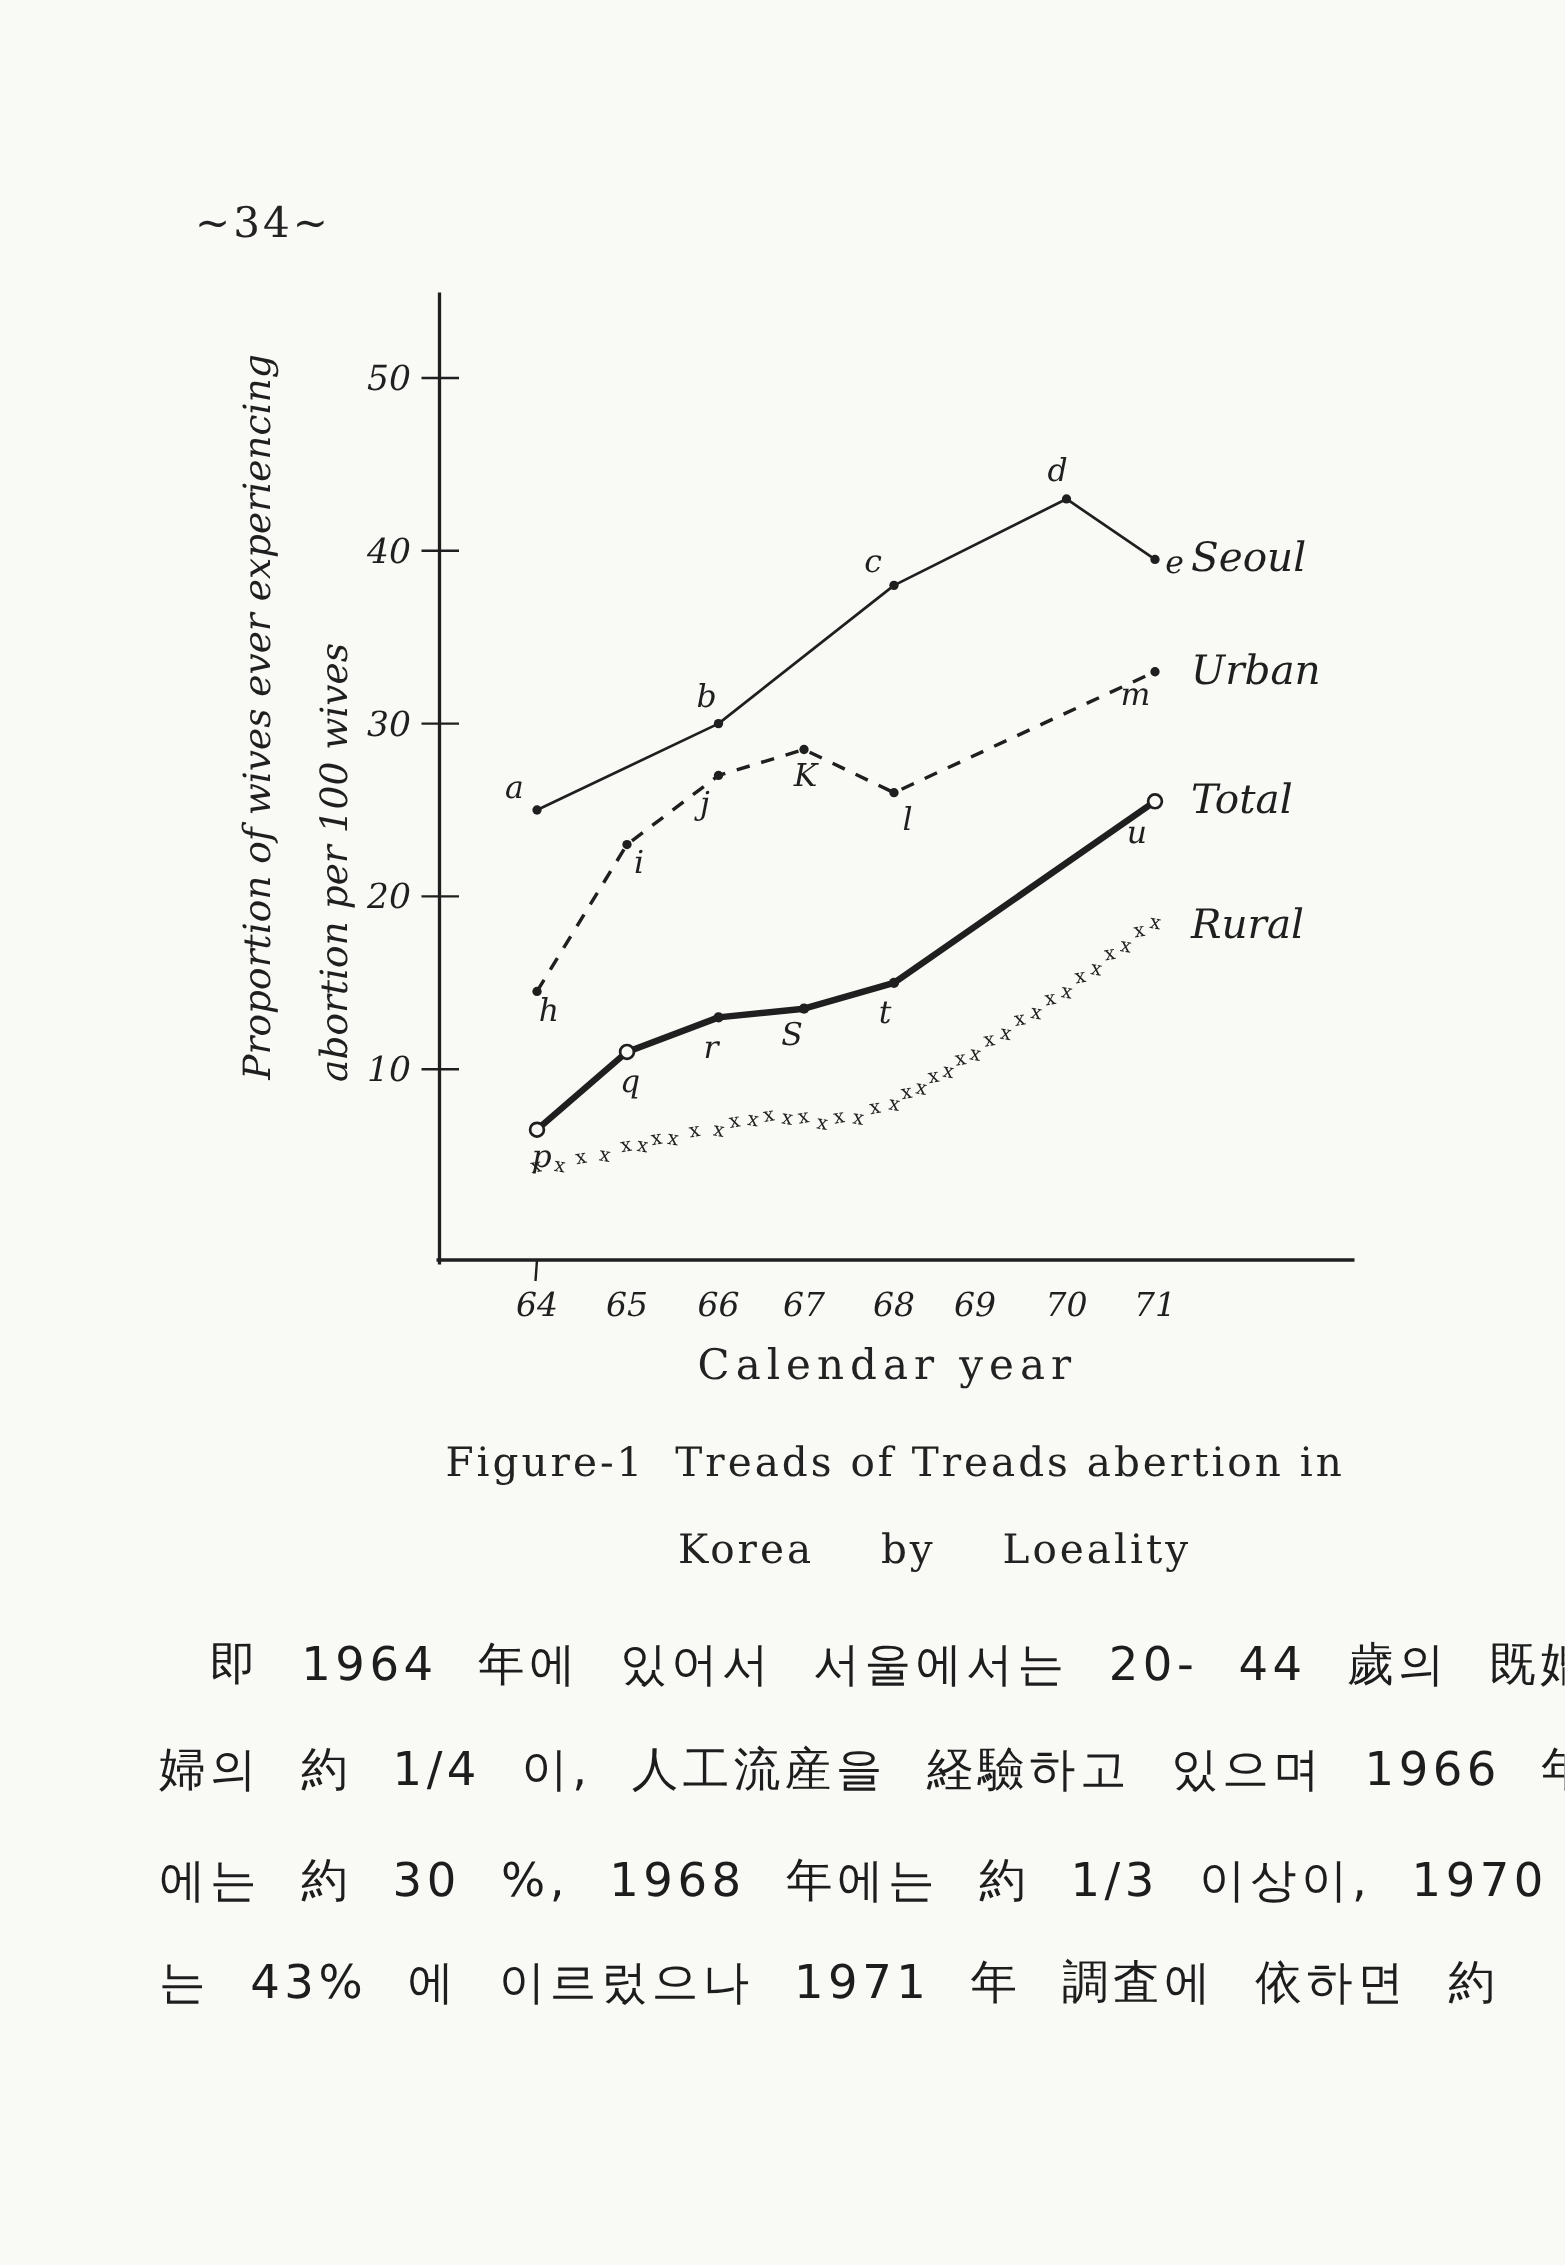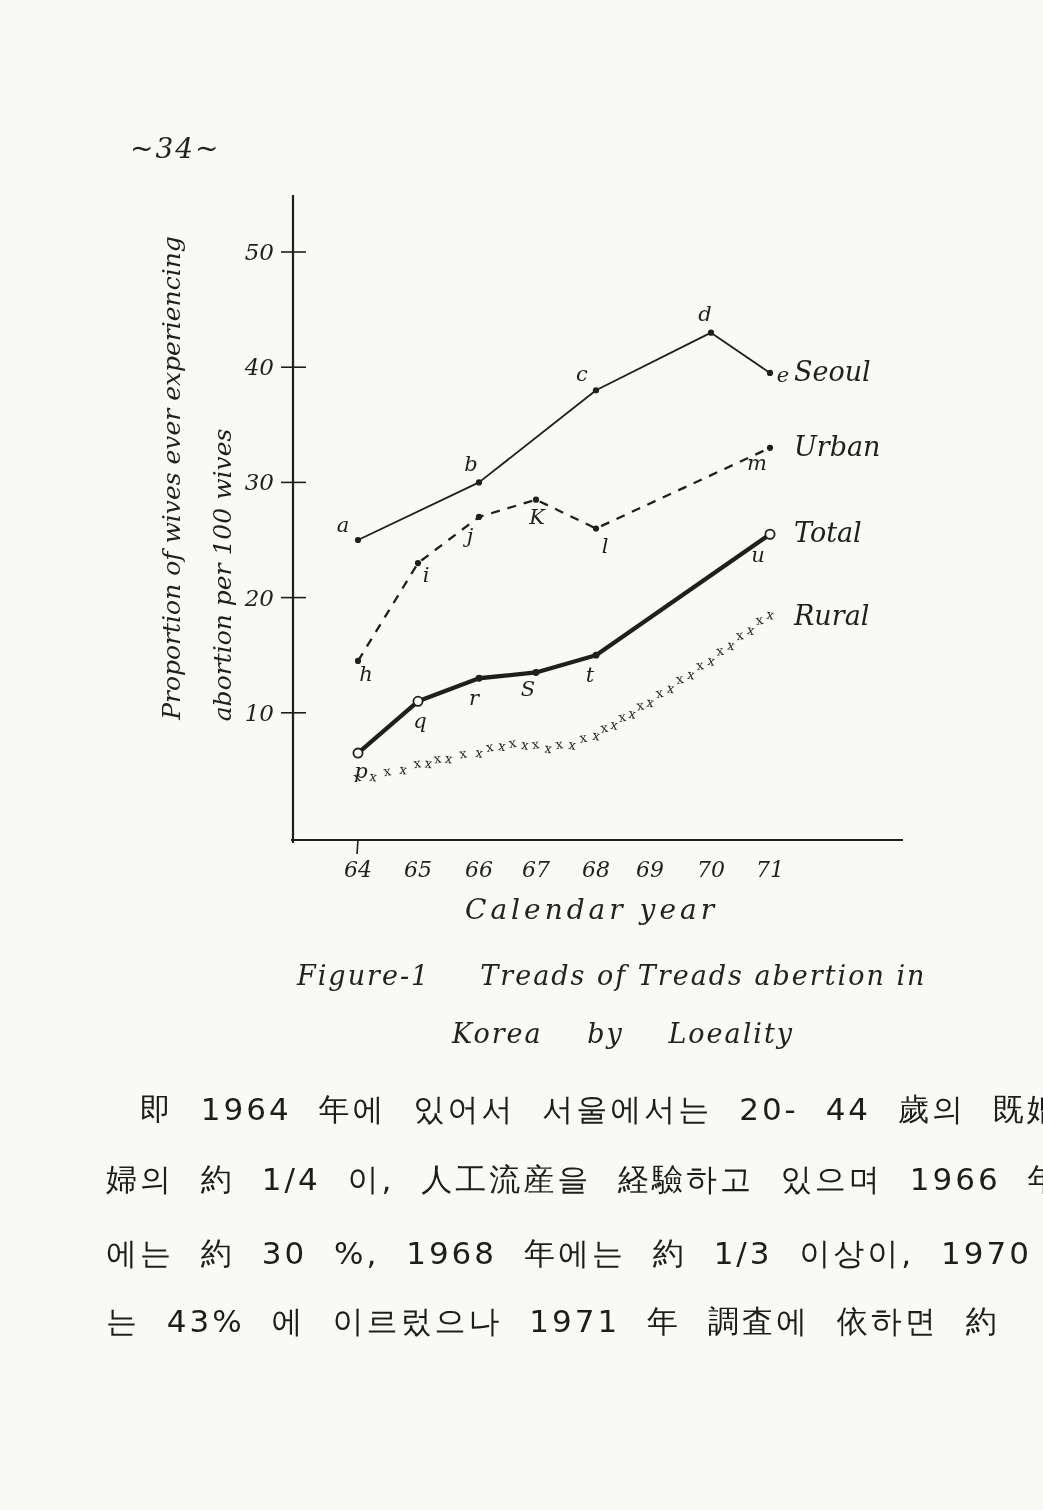--- a/index.html
+++ b/index.html
@@ -2,30 +2,30 @@
 <html><head>
 <meta charset="utf-8">
 <style>
   html,body{margin:0;padding:0;}
   body{
     width:1043px;height:1510px;position:relative;overflow:hidden;
     background:#f9f9f6;color:#222;
     font-family:"DejaVu Serif", serif;
   }
   .abs{position:absolute;white-space:nowrap;}
-  .hw{font-style:italic;}
+  .hw{}
   #chart-svg{position:absolute;left:0;top:0;pointer-events:none;}
   .para{
     left:106px;
     font-size:31px;
     font-family:"DejaVu Sans", sans-serif;
     letter-spacing:3px;word-spacing:14px;
     color:#1d1d1d;
   }
-  .caption-gap{margin-right:50px;}
+  .caption-gap{margin-right:20px;}
 </style>
 </head>
 <body>
 
 <div class="abs hw" style="left:130px;top:132px;font-size:28px;letter-spacing:2px;">~34~</div>
 
 <svg id="chart-svg" width="1043" height="1510" viewBox="0 0 1043 1510">
     <line x1="293" y1="195" x2="293" y2="843" stroke="#1f1f1f" stroke-width="2.2"></line>
     <line x1="291" y1="840" x2="903" y2="840" stroke="#1f1f1f" stroke-width="2.2"></line>
     <line x1="358" y1="840" x2="357" y2="854" stroke="#1f1f1f" stroke-width="1.6"></line>

